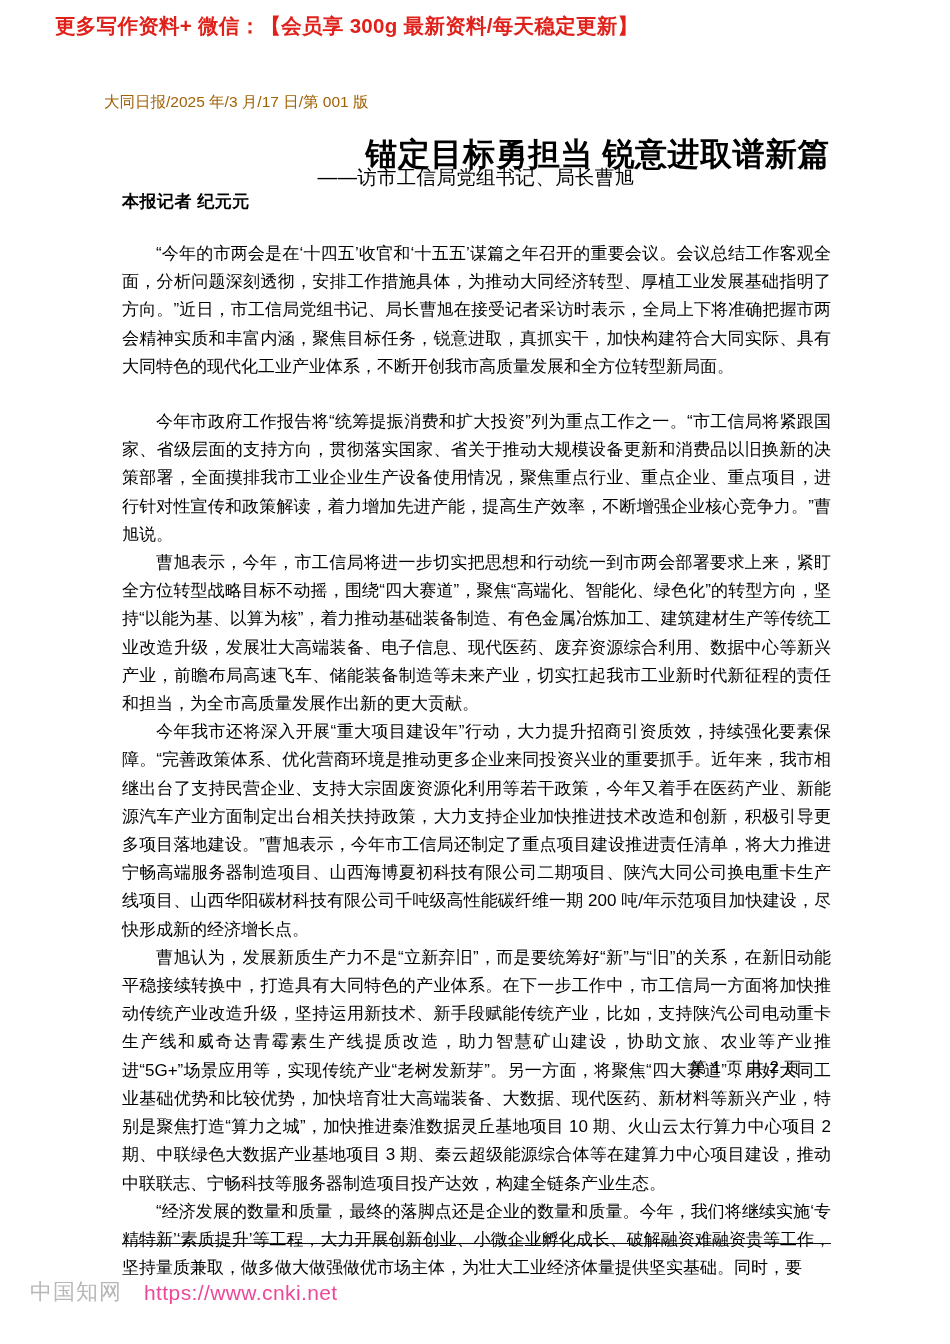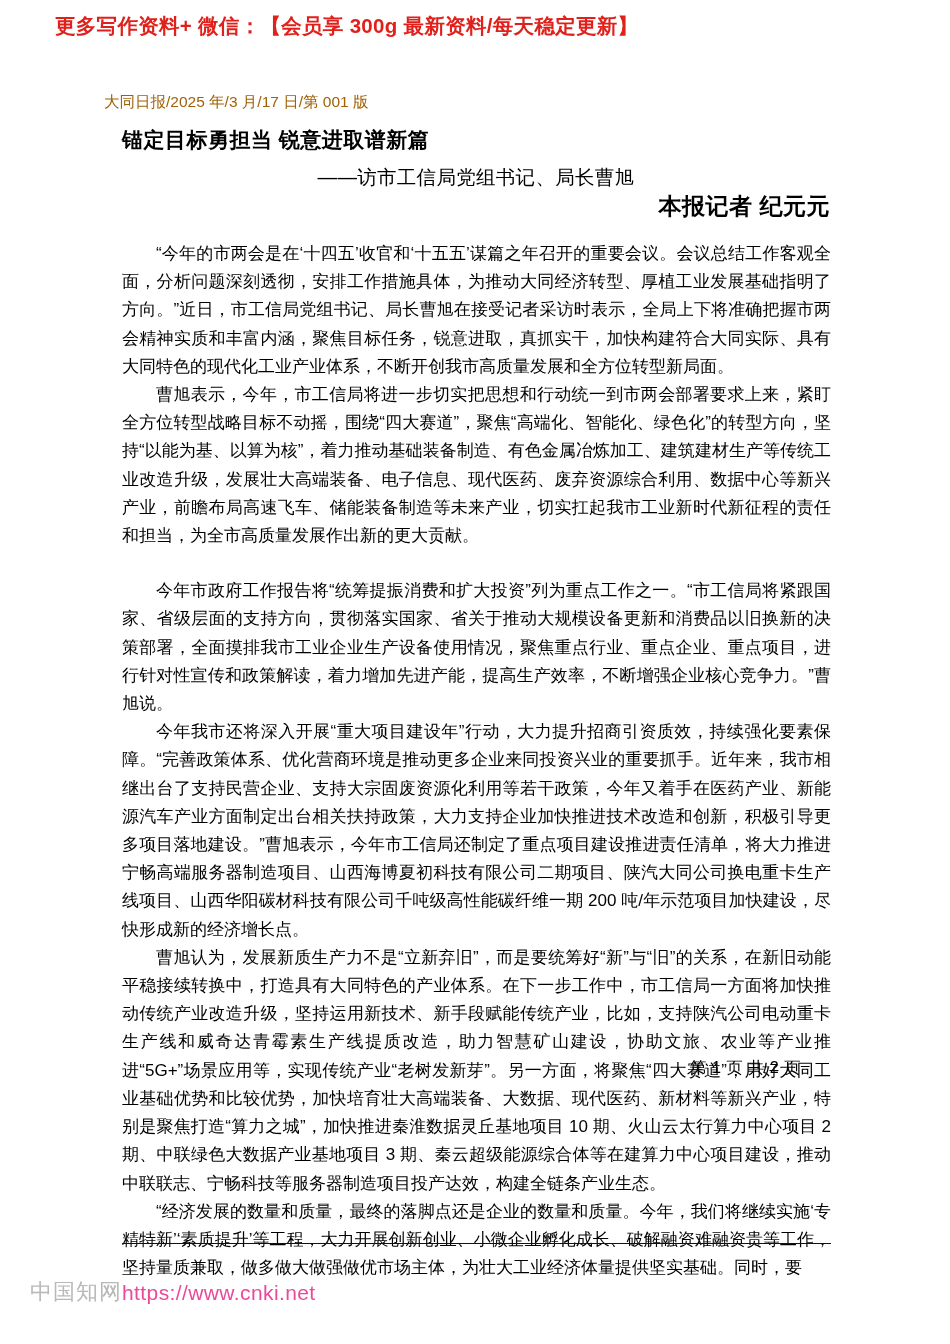--- a/index.html
+++ b/index.html
@@ -46,22 +46,22 @@
     color: #a16207;
     white-space: nowrap;
   }
 
   
   .headline {
     position: absolute;
     left: 122px;
     top: 112px;
     width: 708px;
-    text-align: left;
-    font-size: 21px;
+    text-align: right;
+    font-size: 32px;
     font-weight: 700;
     line-height: 1.35;
     letter-spacing: 0.5px;
   }
   .subheadline {
     position: absolute;
     left: 122px;
     top: 148px;
     width: 708px;
     text-align: center;
@@ -70,22 +70,22 @@
     line-height: 1.4;
     letter-spacing: 0.3px;
   }
 
   
   .byline {
     position: absolute;
     left: 122px;
     top: 190px;
     width: 708px;
-    text-align: right;
-    font-size: 23px;
+    text-align: left;
+    font-size: 17px;
     font-weight: 700;
     line-height: 1.4;
     letter-spacing: 0.5px;
   }
 
   
   .body-col {
     position: absolute;
     left: 122px;
     top: 240px;
@@ -127,20 +127,21 @@
     border-top: 1.6px solid #111;
   }
 
   
   .cnki-wrap {
     position: absolute;
     left: 30px;
     top: 1281px;
     display: flex;
     align-items: center;
+    gap: 22px;
   }
   .cnki-logo {
     font-size: 22px;
     color: #b8b8b8;
     letter-spacing: 1px;
     line-height: 1;
     white-space: nowrap;
   }
   .cnki-url {
     font-size: 21px;
@@ -160,22 +161,22 @@
   <div class="masthead">大同日报/2025 年/3 月/17 日/第 001 版</div>
 
   <h1 class="headline">锚定目标勇担当  锐意进取谱新篇</h1>
 
   <h2 class="subheadline">——访市工信局党组书记、局长曹旭</h2>
 
   <div class="byline">本报记者  纪元元</div>
 
   <div class="body-col">
     <p class="para">“今年的市两会是在‘十四五’收官和‘十五五’谋篇之年召开的重要会议。会议总结工作客观全面，分析问题深刻透彻，安排工作措施具体，为推动大同经济转型、厚植工业发展基础指明了方向。”近日，市工信局党组书记、局长曹旭在接受记者采访时表示，全局上下将准确把握市两会精神实质和丰富内涵，聚焦目标任务，锐意进取，真抓实干，加快构建符合大同实际、具有大同特色的现代化工业产业体系，不断开创我市高质量发展和全方位转型新局面。</p>
+    <p class="para gap-before">今年市政府工作报告将“统筹提振消费和扩大投资”列为重点工作之一。“市工信局将紧跟国家、省级层面的支持方向，贯彻落实国家、省关于推动大规模设备更新和消费品以旧换新的决策部署，全面摸排我市工业企业生产设备使用情况，聚焦重点行业、重点企业、重点项目，进行针对性宣传和政策解读，着力增加先进产能，提高生产效率，不断增强企业核心竞争力。”曹旭说。</p>
     <p class="para">曹旭表示，今年，市工信局将进一步切实把思想和行动统一到市两会部署要求上来，紧盯全方位转型战略目标不动摇，围绕“四大赛道”，聚焦“高端化、智能化、绿色化”的转型方向，坚持“以能为基、以算为核”，着力推动基础装备制造、有色金属冶炼加工、建筑建材生产等传统工业改造升级，发展壮大高端装备、电子信息、现代医药、废弃资源综合利用、数据中心等新兴产业，前瞻布局高速飞车、储能装备制造等未来产业，切实扛起我市工业新时代新征程的责任和担当，为全市高质量发展作出新的更大贡献。</p>
-    <p class="para gap-before">今年市政府工作报告将“统筹提振消费和扩大投资”列为重点工作之一。“市工信局将紧跟国家、省级层面的支持方向，贯彻落实国家、省关于推动大规模设备更新和消费品以旧换新的决策部署，全面摸排我市工业企业生产设备使用情况，聚焦重点行业、重点企业、重点项目，进行针对性宣传和政策解读，着力增加先进产能，提高生产效率，不断增强企业核心竞争力。”曹旭说。</p>
     <p class="para">今年我市还将深入开展“重大项目建设年”行动，大力提升招商引资质效，持续强化要素保障。“完善政策体系、优化营商环境是推动更多企业来同投资兴业的重要抓手。近年来，我市相继出台了支持民营企业、支持大宗固废资源化利用等若干政策，今年又着手在医药产业、新能源汽车产业方面制定出台相关扶持政策，大力支持企业加快推进技术改造和创新，积极引导更多项目落地建设。”曹旭表示，今年市工信局还制定了重点项目建设推进责任清单，将大力推进宁畅高端服务器制造项目、山西海博夏初科技有限公司二期项目、陕汽大同公司换电重卡生产线项目、山西华阳碳材科技有限公司千吨级高性能碳纤维一期 200 吨/年示范项目加快建设，尽快形成新的经济增长点。</p>
     <p class="para">曹旭认为，发展新质生产力不是“立新弃旧”，而是要统筹好“新”与“旧”的关系，在新旧动能平稳接续转换中，打造具有大同特色的产业体系。在下一步工作中，市工信局一方面将加快推动传统产业改造升级，坚持运用新技术、新手段赋能传统产业，比如，支持陕汽公司电动重卡生产线和威奇达青霉素生产线提质改造，助力智慧矿山建设，协助文旅、农业等产业推进“5G+”场景应用等，实现传统产业“老树发新芽”。另一方面，将聚焦“四大赛道”，用好大同工业基础优势和比较优势，加快培育壮大高端装备、大数据、现代医药、新材料等新兴产业，特别是聚焦打造“算力之城”，加快推进秦淮数据灵丘基地项目 10 期、火山云太行算力中心项目 2 期、中联绿色大数据产业基地项目 3 期、秦云超级能源综合体等在建算力中心项目建设，推动中联联志、宁畅科技等服务器制造项目投产达效，构建全链条产业生态。</p>
     <p class="para">“经济发展的数量和质量，最终的落脚点还是企业的数量和质量。今年，我们将继续实施‘专精特新’‘素质提升’等工程，大力开展创新创业、小微企业孵化成长、破解融资难融资贵等工作，坚持量质兼取，做多做大做强做优市场主体，为壮大工业经济体量提供坚实基础。同时，要</p>
   </div>
 
   <div class="page-number">第 1 页 共 2 页</div>
 
   <div class="bottom-rule"></div>
 
   <div class="cnki-wrap">

